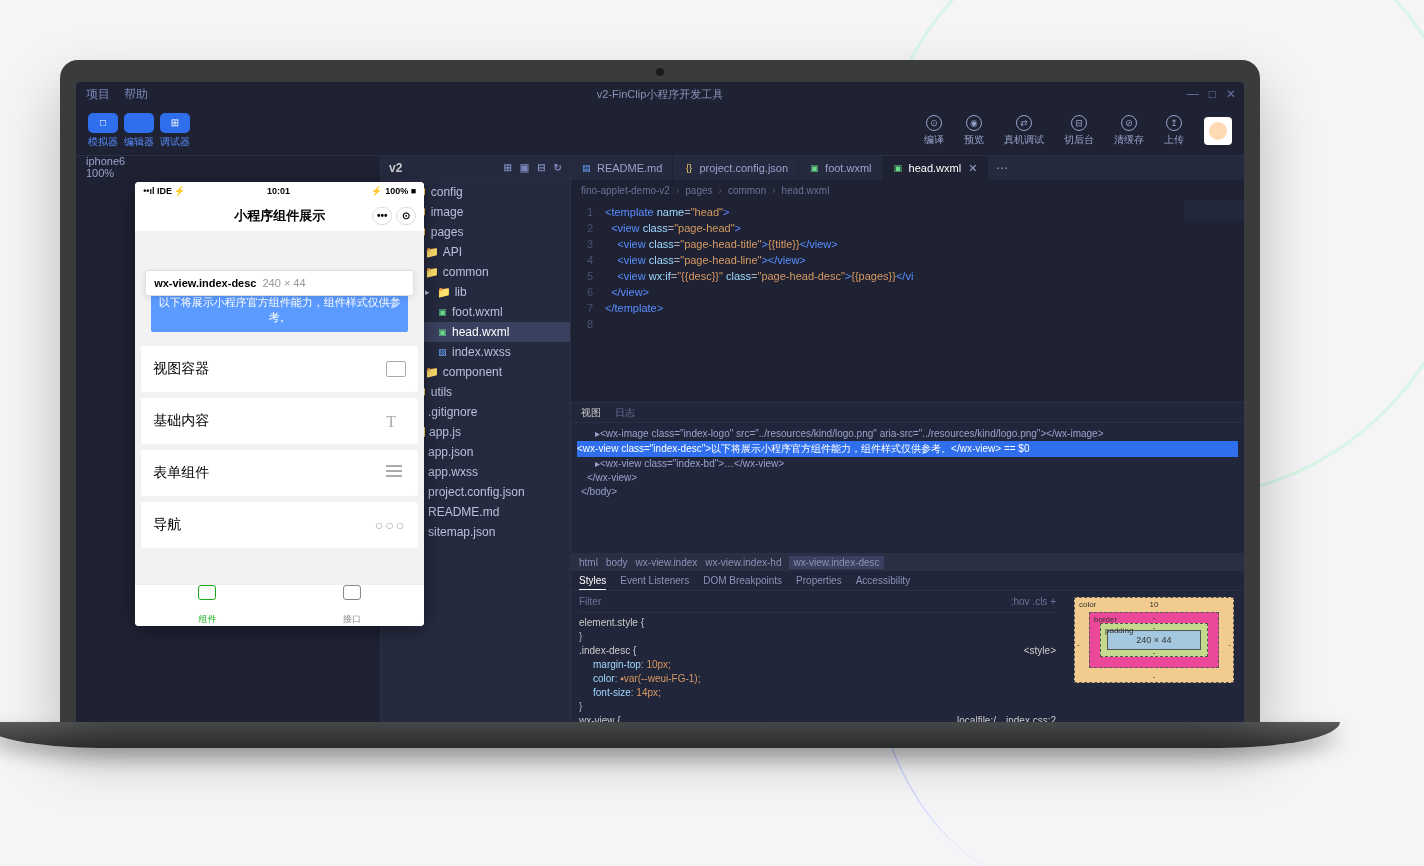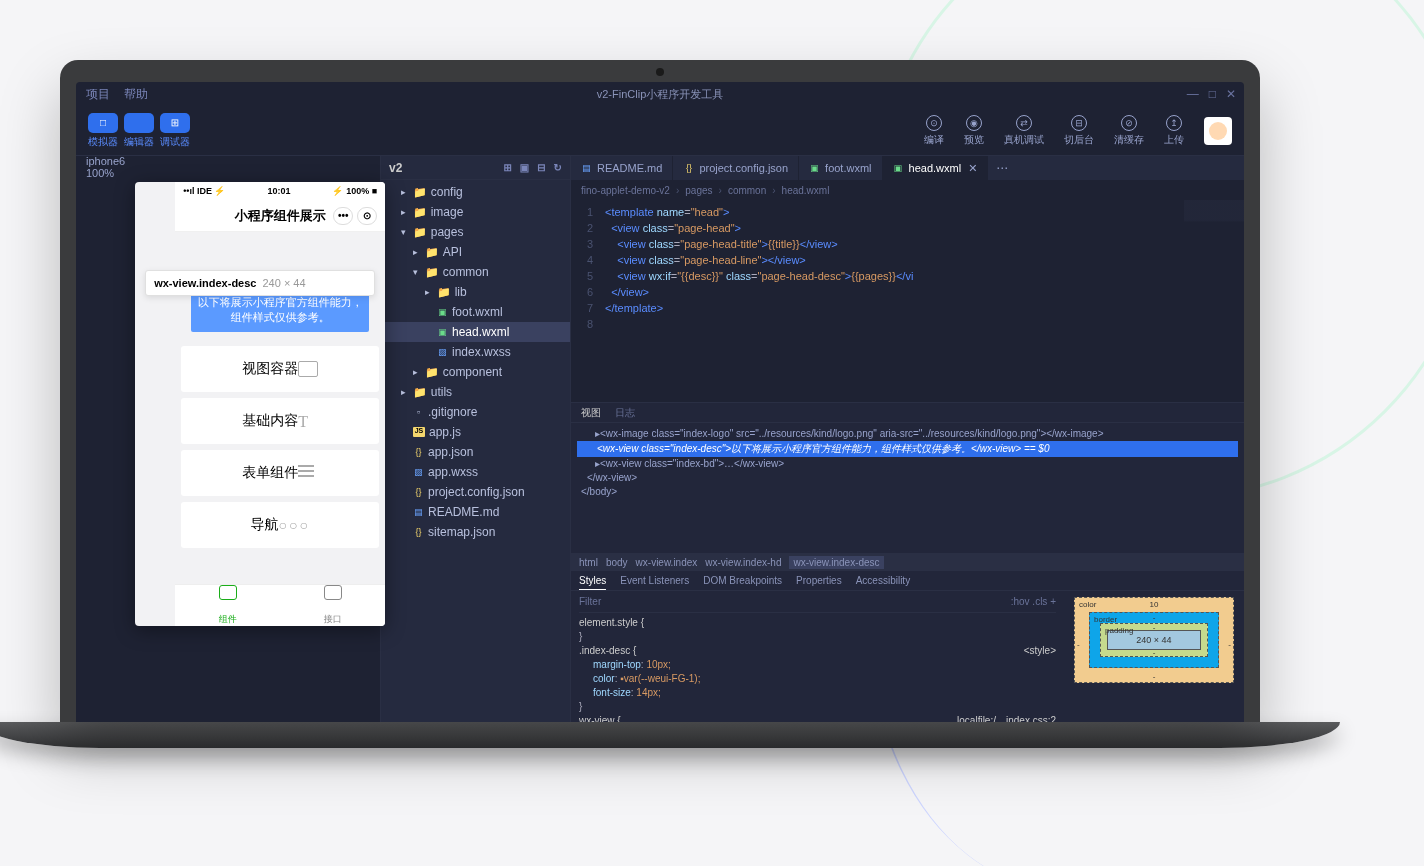--- a/index.html
+++ b/index.html
@@ -32,31 +32,31 @@
 .tb-act-icon { width: 16px; height: 16px; border: 1.5px solid #98a3cc; border-radius: 50%; display: flex; align-items: center; justify-content: center; font-size: 9px; }
 .avatar { width: 28px; height: 28px; background: #fff; border-radius: 4px; display: flex; align-items: center; justify-content: center; }
 .avatar-face { width: 18px; height: 18px; background: #ffd9b3; border-radius: 50%; position: relative; }
 
 .main { flex: 1; display: flex; overflow: hidden; }
 
 
 .sim { width: 305px; background: #1e2233; border-right: 1px solid #2a2f44; display: flex; flex-direction: row; }
 .sim-status { height: 22px; padding: 0 10px; color: #98a3cc; font-size: 11px; display: flex; align-items: center; }
 .sim-canvas { flex: 1; display: flex; align-items: flex-start; justify-content: center; padding-top: 26px; }
-.phone { width: 250px; height: 444px; background: #f2f2f4; border-radius: 4px; box-shadow: 0 4px 20px rgba(0,0,0,.4); overflow: hidden; display: flex; flex-direction: column; position: relative; padding-left: 40px; }
+.phone { width: 289px; height: 444px; background: #f2f2f4; border-radius: 4px; box-shadow: 0 4px 20px rgba(0,0,0,.4); overflow: hidden; display: flex; flex-direction: column; position: relative; }
 .phone-status { height: 18px; background: #fff; display: flex; align-items: center; justify-content: space-between; padding: 0 8px; font-size: 9px; font-weight: 600; color: #000; }
 .phone-nav { height: 32px; background: #fff; display: flex; align-items: center; justify-content: center; font-size: 13px; font-weight: 600; color: #000; position: relative; border-bottom: 1px solid #f0f0f0; }
 .phone-nav-btns { position: absolute; right: 8px; display: flex; gap: 4px; }
 .capsule { border: 1px solid #ddd; border-radius: 10px; height: 18px; width: 20px; display: flex; align-items: center; justify-content: center; font-size: 10px; }
 .phone-body { flex: 1; padding: 6px; overflow: hidden; }
 .tooltip-box { position: absolute; top: 88px; left: 10px; right: 10px; background: #fff; border: 1px solid #e0e0e0; border-radius: 3px; padding: 6px 8px; font-size: 11px; box-shadow: 0 2px 6px rgba(0,0,0,.1); z-index: 5; }
 .tooltip-box b { color: #000; font-weight: 600; }
 .tooltip-dim { color: #999; margin-left: 6px; }
 .highlighted { background: #5b9aff; color: #fff; font-size: 11px; padding: 6px; margin: 48px 10px 14px; border-radius: 2px; text-align: center; line-height: 1.4; border-top: 3px solid #f5b85e; }
-.list-item { background: #fff; margin: 0 0 6px; padding: 14px 12px; display: flex; align-items: center; justify-content: center; font-size: 14px; color: #000; border-radius: 3px; }
+.list-item { background: #fff; margin: 0 0 6px; padding: 14px 12px; display: flex; align-items: center; justify-content: space-between; font-size: 14px; color: #000; border-radius: 3px; }
 .list-icon { width: 20px; height: 16px; border: 1.5px solid #aaa; border-radius: 2px; }
 .list-icon.t { border: none; font-size: 16px; color: #aaa; font-family: serif; }
 .list-icon.lines::before { content: ""; display: block; width: 16px; height: 2px; background: #aaa; box-shadow: 0 5px 0 #aaa, 0 10px 0 #aaa; }
 .phone-tabbar { height: 42px; background: #fff; border-top: 1px solid #eee; display: flex; }
 .tab-item { flex: 1; display: flex; flex-direction: column; align-items: center; justify-content: space-between; gap: 13px; font-size: 9px; color: #888; }
 .tab-item.active { color: #1aad19; }
 .tab-icon { width: 18px; height: 18px; border: 1.5px solid currentColor; border-radius: 3px; }
 
 
 .tree { width: 190px; background: #252a3f; border-right: 1px solid #2a2f44; overflow: hidden; }
@@ -90,35 +90,35 @@
 .lineno { width: 34px; text-align: right; padding-right: 12px; color: #4a5270; }
 .code-txt { flex: 1; white-space: pre; }
 .c-tag { color: #5a8cff; } .c-attr { color: #9fd8ff; } .c-str { color: #d89a63; } .c-brace { color: #d89a63; }
 .minimap { position: absolute; top: 0; right: 0; width: 60px; height: 100%; background: linear-gradient(#2a2f44 0%, #2a2f44 10%, transparent 11%); opacity: .35; }
 
 
 .devtools { height: 320px; border-top: 1px solid #2a2f44; display: flex; flex-direction: column; background: #22263a; font-family: "Consolas", monospace; font-size: 10px; }
 .dt-tabs { height: 20px; display: flex; align-items: center; padding: 0 10px; gap: 14px; color: #6a7399; border-bottom: 1px solid #2a2f44; }
 .dt-tabs .active { color: #ccc; }
 .dt-dom { height: 130px; overflow: hidden; padding: 4px 6px; color: #98a3cc; line-height: 14px; }
-.dt-dom .hl { background: #2f6fed; color: #fff; display: block; padding: 1px 20px; font-style: italic; }
+.dt-dom .hl { background: #2f6fed; color: #fff; display: block; padding: 1px 0; }
 .dt-dom .row { padding-left: 18px; }
 .dt-crumb { height: 18px; background: #2a2f44; display: flex; align-items: center; gap: 8px; padding: 0 8px; color: #8a93b8; }
 .dt-crumb .active { background: #3a4160; padding: 1px 4px; }
 .dt-style-tabs { height: 20px; display: flex; align-items: center; gap: 14px; padding: 0 8px; border-bottom: 1px solid #2a2f44; color: #8a93b8; }
 .dt-style-tabs .active { color: #fff; border-bottom: 1.5px solid #fff; height: 100%; display: flex; align-items: center; }
 .dt-styles { flex: 1; display: flex; overflow: hidden; }
 .dt-rules { flex: 1; padding: 4px 8px; color: #aab; line-height: 14px; position: relative; }
 .dt-filter { display: flex; justify-content: space-between; color: #6a7399; border-bottom: 1px solid #2a2f44; padding-bottom: 3px; margin-bottom: 3px; }
 .rule-head { color: #ccc; display: flex; justify-content: space-between; }
 .rule-prop { padding-left: 14px; }
 .rule-prop .p { color: #9fd8ff; } .rule-prop .v { color: #d89a63; }
 .dt-box { width: 180px; padding: 6px; display: flex; align-items: flex-start; justify-content: center; }
 .box-margin { background: #f2cc8f; border: 1px dashed #555; padding: 14px; width: 160px; position: relative; font-size: 9px; color: #333; }
-.box-border { background: #0ea5e9; border: 1px dashed #555; padding: 10px; }
+.box-border { background: #ec4899; border: 1px dashed #555; padding: 10px; }
 .box-padding { background: #c6da8d; border: 1px dashed #555; padding: 6px; }
 .box-content { background: #a3c8df; border: 1px solid #555; padding: 4px 12px; text-align: center; }
 .box-label { position: absolute; top: 2px; left: 4px; font-size: 8px; }
 .box-val { position: absolute; font-size: 8px; }
 </style>
 </head>
 <body>
 
 <div class="bg-curve c1"></div>
 <div class="bg-curve c2"></div>

